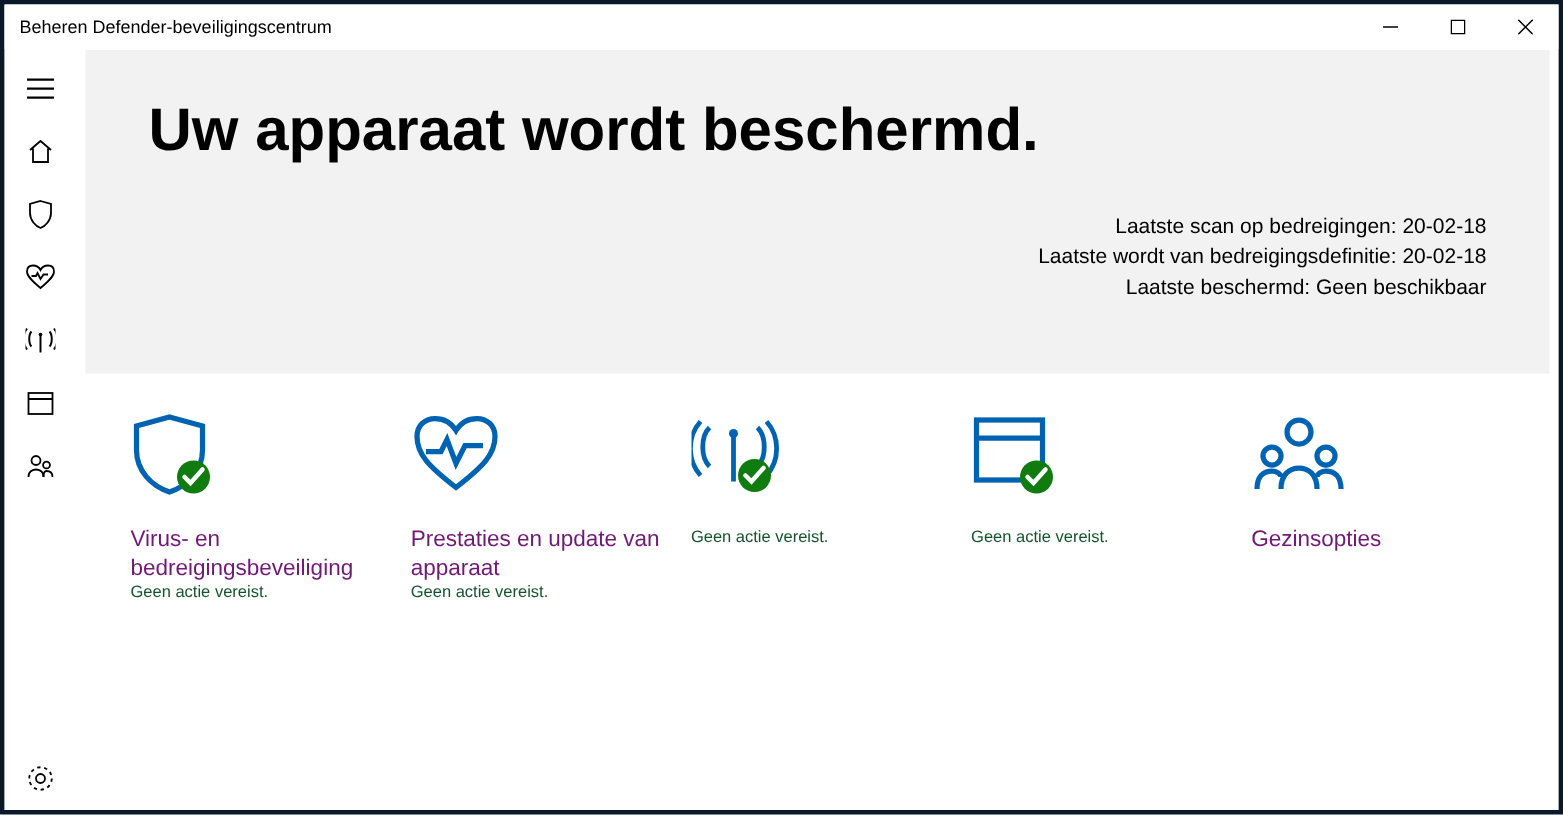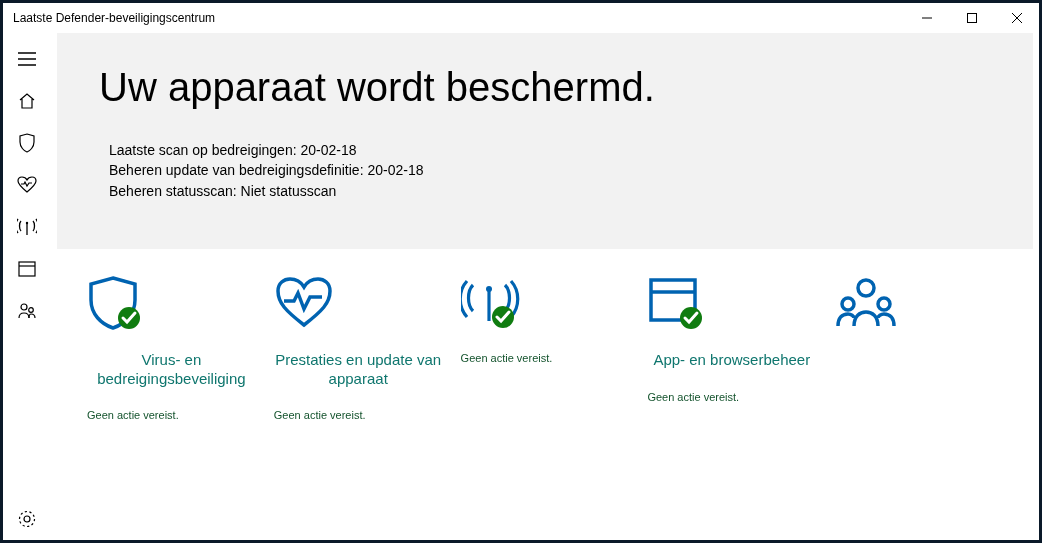--- a/index.html
+++ b/index.html
@@ -56,31 +56,32 @@
     flex: 1;
     overflow: hidden;
     background: #fff;
   }
   .hero {
     background: #f2f2f2;
     padding: 32px 42px 48px 42px;
     margin: 0 6px 0 6px;
   }
   .hero h1 {
-    font-weight: 400;
+    font-weight: 700;
     font-size: 40px;
     color: #000;
     letter-spacing: 0px;
     margin-bottom: 30px;
   }
   .status-lines {
     padding-left: 10px;
     font-size: 14px;
     color: #000;
     line-height: 1.45;
+    text-align: right;
   }
   .status-line { display: block; }
   .tiles {
     display: flex;
     gap: 18px;
     padding: 24px 36px 0 36px;
   }
   .tile {
     flex: 1;
     display: flex;
@@ -88,38 +89,37 @@
   }
   .tile-icon {
     height: 62px;
     display: flex;
     align-items: center;
     justify-content: flex-start;
     margin-bottom: 16px;
   }
   .tile-title {
     font-size: 15px;
-    color: #0f766e;
+    color: #701a75;
     line-height: 1.25;
-    margin-bottom: 20px;
-    text-align: center;
+    margin-bottom: 0;
   }
   .tile-sub {
     font-size: 11px;
     color: #14532d;
     line-height: 1.3;
   }
   svg { display: block; }
 </style>
 </head>
 <body>
 
 <div class="window">
   <div class="titlebar">
-    <span class="title">Laatste Defender-beveiligingscentrum</span>
+    <span class="title">Beheren Defender-beveiligingscentrum</span>
     <div class="win-controls">
       <div class="win-btn">
         <svg width="10" height="10">
             <line x1="0" y1="5" x2="10" y2="5" stroke="#000" stroke-width="1"></line>
           </svg>
       </div>
       <div class="win-btn">
         <svg width="10" height="10">
             <rect x="0.5" y="0.5" width="9" height="9" fill="none" stroke="#000" stroke-width="1"></rect>
           </svg>
@@ -190,26 +190,26 @@
 
     <div class="main">
       <div class="hero">
         <h1>Uw apparaat wordt beschermd.</h1>
         <div class="status-lines">
           <span class="status-line">
             <span>Laatste scan op bedreigingen:</span>
             <span>20-02-18</span>
           </span>
           <span class="status-line">
-            <span>Beheren update van bedreigingsdefinitie:</span>
+            <span>Laatste wordt van bedreigingsdefinitie:</span>
             <span>20-02-18</span>
           </span>
           <span class="status-line">
-            <span>Beheren statusscan:</span>
-            <span>Niet statusscan</span>
+            <span>Laatste beschermd:</span>
+            <span>Geen beschikbaar</span>
           </span>
         </div>
       </div>
 
       <div class="tiles">
 
         <div class="tile">
           <div class="tile-icon">
             <svg width="60" height="60" viewBox="0 0 60 60">
               <path d="M26 4 L48 10 V26 C48 40 38 50 26 54 C14 50 4 40 4 26 V10 Z" fill="none" stroke="#0063B1" stroke-width="3.5"></path>
@@ -247,33 +247,33 @@
 
         <div class="tile">
           <div class="tile-icon">
             <svg width="60" height="56" viewBox="0 0 60 56">
               <rect x="4" y="4" width="44" height="40" fill="none" stroke="#0063B1" stroke-width="3.5"></rect>
               <line x1="4" y1="16" x2="48" y2="16" stroke="#0063B1" stroke-width="3.5"></line>
               <circle cx="44" cy="42" r="11" fill="#107c10"></circle>
               <path d="M38 42 L42 46 L50 37" fill="none" stroke="#fff" stroke-width="3" stroke-linecap="round"></path>
             </svg>
           </div>
-          <div class="tile-title">App- en browserbeheer</div>
           <div class="tile-sub">Geen actie vereist.</div>
         </div>
 
         <div class="tile">
           <div class="tile-icon">
             <svg width="64" height="56" viewBox="0 0 64 56">
               <circle cx="32" cy="12" r="8" fill="none" stroke="#0063B1" stroke-width="3.5"></circle>
               <circle cx="14" cy="28" r="6" fill="none" stroke="#0063B1" stroke-width="3.5"></circle>
               <circle cx="50" cy="28" r="6" fill="none" stroke="#0063B1" stroke-width="3.5"></circle>
               <path d="M20 50 C20 40 26 36 32 36 C38 36 44 40 44 50" fill="none" stroke="#0063B1" stroke-width="3.5"></path>
               <path d="M4 50 C4 42 8 38 14 38 C17 38 20 40 20 42" fill="none" stroke="#0063B1" stroke-width="3.5"></path>
               <path d="M60 50 C60 42 56 38 50 38 C47 38 44 40 44 42" fill="none" stroke="#0063B1" stroke-width="3.5"></path>
             </svg>
           </div>
+          <div class="tile-title">Gezinsopties</div>
         </div>
 
       </div>
     </div>
   </div>
 </div>
 
 </body></html>

